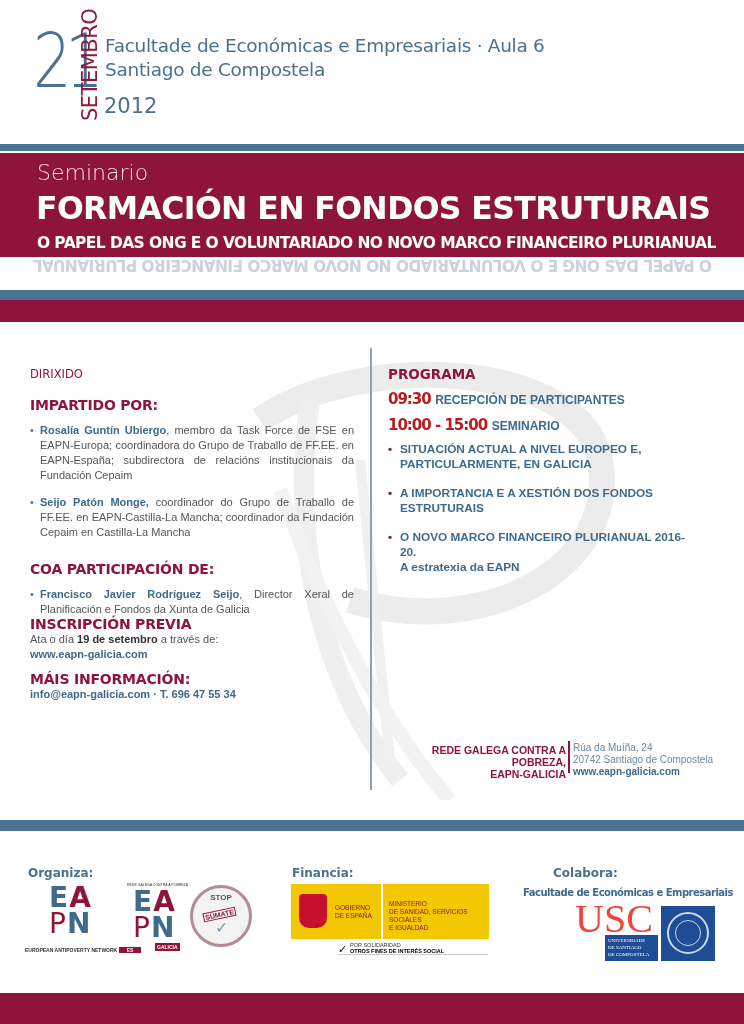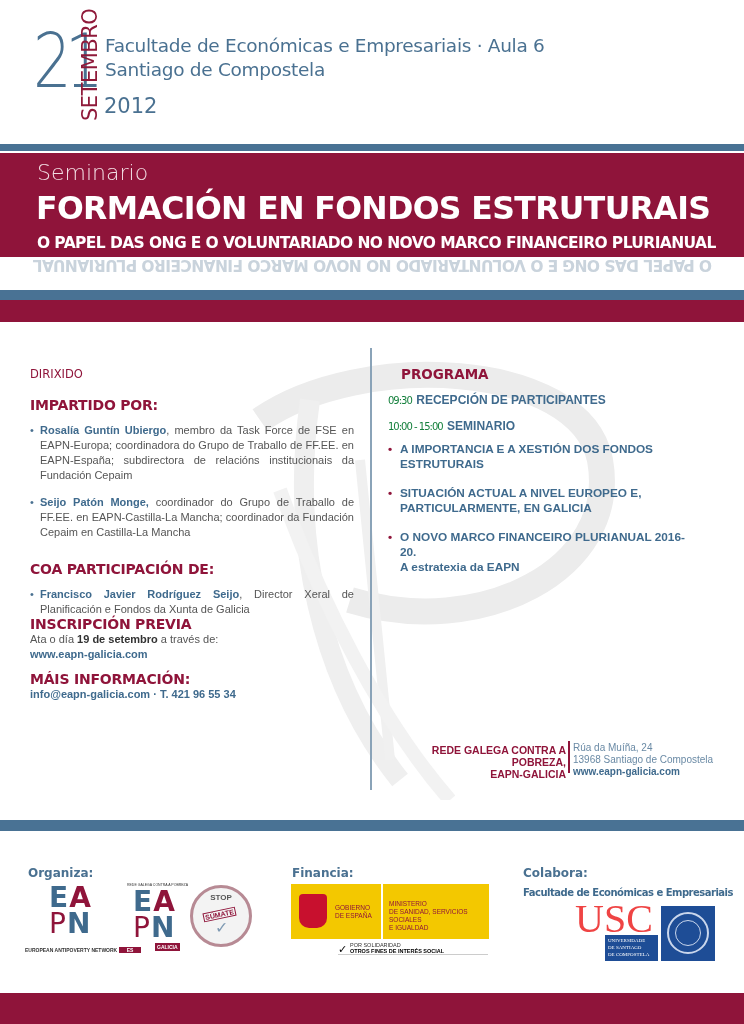--- a/index.html
+++ b/index.html
@@ -32,22 +32,22 @@
 
   .dirixido { font-family: "DejaVu Sans", sans-serif; color: #8f143a; font-size: 11.5px; margin-bottom: 16px; }
   .muted-blue { color: #4a7191; text-align: justify; }
   .sec-h { font-family: "DejaVu Sans", sans-serif; font-weight: bold; color: #8f143a; font-size: 14px; letter-spacing: -0.2px; }
   .bullet-list { list-style: none; }
   .bullet-list li { position: relative; padding-left: 10px; text-align: justify; color: #555; }
   .bullet-list li::before { content: "•"; position: absolute; left: 0; top: 0; color: #4a7191; }
   .name { color: #3f6a8d; font-weight: bold; }
   .link-blue { color: #3f6a8d; font-weight: bold; }
 
-  .prog-h { font-family: "DejaVu Sans", sans-serif; font-weight: bold; color: #8f143a; font-size: 13.5px; margin-left: 13px; }
-  .time { font-family: "DejaVu Sans", sans-serif; color: #15803d; font-size: 10px; letter-spacing: -1px; font-weight: 400; }
+  .prog-h { font-family: "DejaVu Sans", sans-serif; font-weight: bold; color: #8f143a; font-size: 13.5px; }
+  .time { font-family: "DejaVu Sans", sans-serif; color: #b91c1c; font-size: 15px; letter-spacing: -1px; font-weight: 700; }
   .time-label { color: #3f6a8d; font-weight: bold; font-size: 12px; }
   .prog-list { list-style: none; margin-top: 8px; }
   .prog-list li { position: relative; padding-left: 12px; color: #3f6a8d; font-weight: bold; font-size: 11.8px; line-height: 15px; margin-bottom: 14px; }
   .prog-list li::before { content: "•"; position: absolute; left: 0; color: #8f143a; }
 
   .org-name { left: 380px; top: 744px; width: 186px; text-align: right; color: #8f143a; font-weight: bold; font-size: 10.5px; line-height: 12px; }
   .org-bar { left: 568px; top: 741px; width: 2px; height: 32px; background: #8f143a; }
   .org-addr { left: 573px; top: 742px; font-size: 10px; line-height: 12px; color: #6a8aa5; }
   .org-addr .web { color: #3f6a8d; font-weight: bold; }
 
@@ -103,55 +103,55 @@
     <li style=""><span class="name">Francisco Javier Rodríguez Seijo</span><span>, Director Xeral de Planificación e Fondos da Xunta de Galicia</span></li>
   </ul>
 
   <div class="sec-h">INSCRIPCIÓN PREVIA</div>
   <div style="color:#555;">
     <span>Ata o día </span><b style="color:#333;">19 de setembro</b><span> a través de:</span>
   </div>
   <div class="link-blue" style="margin-bottom:10px;">www.eapn-galicia.com</div>
 
   <div class="sec-h">MÁIS INFORMACIÓN:</div>
-  <div class="link-blue">info@eapn-galicia.com · T. 421 96 55 34</div>
+  <div class="link-blue">info@eapn-galicia.com · T. 696 47 55 34</div>
 </div>
 
 <div class="abs right-col">
   <div class="prog-h" style="margin-bottom:8px;">PROGRAMA</div>
   <div style="margin-bottom:8px;">
     <span class="time">09:30</span>
     <span class="time-label">RECEPCIÓN DE PARTICIPANTES</span>
   </div>
   <div>
     <span class="time">10:00 - 15:00</span>
     <span class="time-label">SEMINARIO</span>
   </div>
   <ul class="prog-list">
     <li>
-        <div style="width:290px;">A IMPORTANCIA E A XESTIÓN DOS FONDOS ESTRUTURAIS</div>
+        <div style="width:310px;">SITUACIÓN ACTUAL A NIVEL EUROPEO E, PARTICULARMENTE, EN GALICIA</div>
       </li>
     <li>
-        <div style="width:310px;">SITUACIÓN ACTUAL A NIVEL EUROPEO E, PARTICULARMENTE, EN GALICIA</div>
+        <div style="width:290px;">A IMPORTANCIA E A XESTIÓN DOS FONDOS ESTRUTURAIS</div>
       </li>
     <li>
       <div style="width:290px;">O NOVO MARCO FINANCEIRO PLURIANUAL 2016-20.</div>
       <div>A estratexia da EAPN</div>
     </li>
   </ul>
 </div>
 
 <div class="abs org-name">
   <div>REDE GALEGA CONTRA A POBREZA,</div>
   <div>EAPN-GALICIA</div>
 </div>
 <div class="abs org-bar"></div>
 <div class="abs org-addr">
   <div>Rúa da Muíña, 24</div>
-  <div>13968 Santiago de Compostela</div>
+  <div>20742 Santiago de Compostela</div>
   <div class="web">www.eapn-galicia.com</div>
 </div>
 
 <div class="abs band-blue" style="left:0;top:820px;width:744px;height:11px;"></div>
 <div class="abs band-maroon" style="left:0;top:993px;width:744px;height:31px;"></div>
 
 <div class="abs footer-h" style="left:28px;top:866px;">Organiza:</div>
 <div class="abs" style="left:25px;top:885px;width:95px;height:70px;">
   <div class="eapn" style="position:absolute;left:24px;top:0;">E<span class="a">A</span></div>
   <div class="eapn" style="position:absolute;left:24px;top:26px;"><span class="a" style="font-weight:normal;">P</span>N</div>
@@ -186,21 +186,21 @@
     <div>DE SANIDAD, SERVICIOS SOCIALES</div>
     <div>E IGUALDAD</div>
   </div>
 </div>
 <div class="abs" style="left:338px;top:942px;width:150px;border-bottom:1px solid #ccc;">
   <span style="position:absolute;left:0;top:1px;font-size:11px;color:#000;">✓</span>
   <div style="margin-left:12px;font-size:5.5px;color:#333;">POR SOLIDARIDAD</div>
   <div style="margin-left:12px;font-size:5.5px;color:#000;font-weight:bold;">OTROS FINES DE INTERÉS SOCIAL</div>
 </div>
 
-<div class="abs footer-h" style="left:523px;top:866px;text-align:center;">Colabora:</div>
+<div class="abs footer-h" style="left:553px;top:866px;text-align:center;">Colabora:</div>
 <div class="abs" style="left:523px;top:887px;font-size:10px;font-weight:bold;color:#3f6a8d;font-family:'DejaVu Sans',sans-serif;letter-spacing:-0.5px;white-space:nowrap;">Facultade de Económicas e Empresariais</div>
 <div class="abs" style="left:575px;top:903px;width:83px;height:58px;">
   <div style="position:absolute;left:0;top:-4px;font-family:'Liberation Serif',serif;font-size:40px;color:#ef4444;line-height:40px;">USC</div>
   <div class="usc-box" style="position:absolute;left:30px;top:32px;width:53px;height:26px;padding:2px 3px;font-family:'Liberation Serif',serif;font-size:5px;line-height:7px;">
     <div>UNIVERSIDADE</div>
     <div>DE SANTIAGO</div>
     <div>DE COMPOSTELA</div>
   </div>
 </div>
 <div class="abs usc-box" style="left:661px;top:906px;width:54px;height:55px;">

